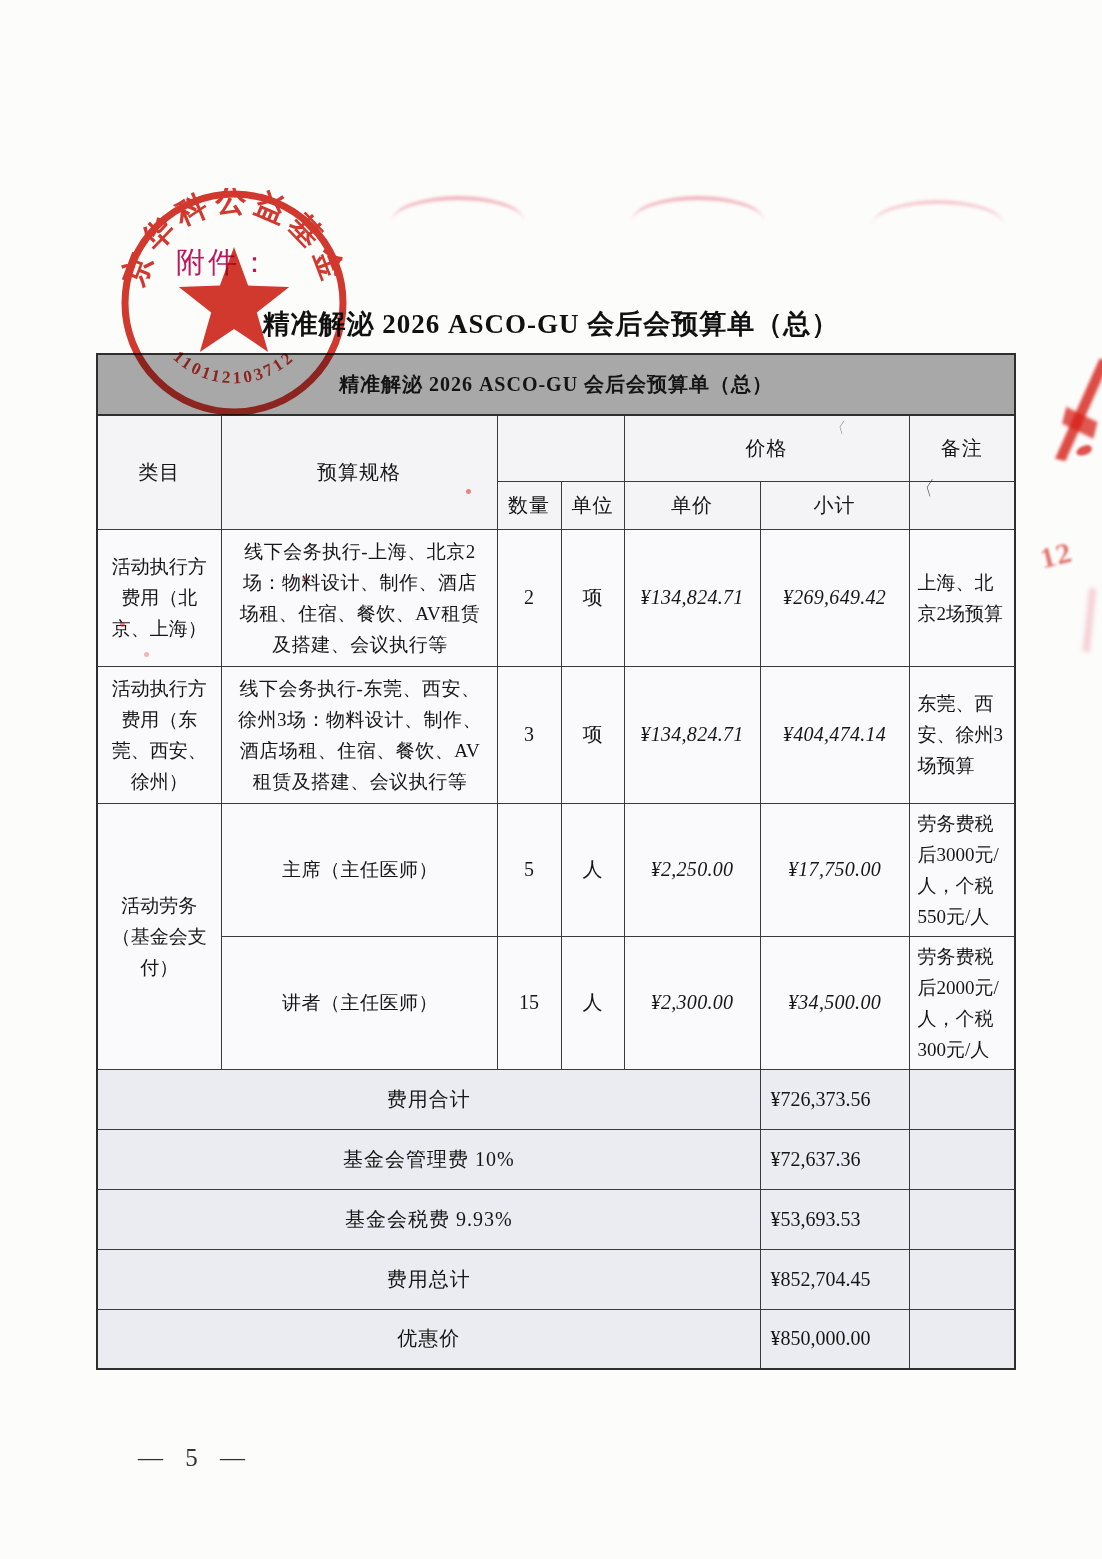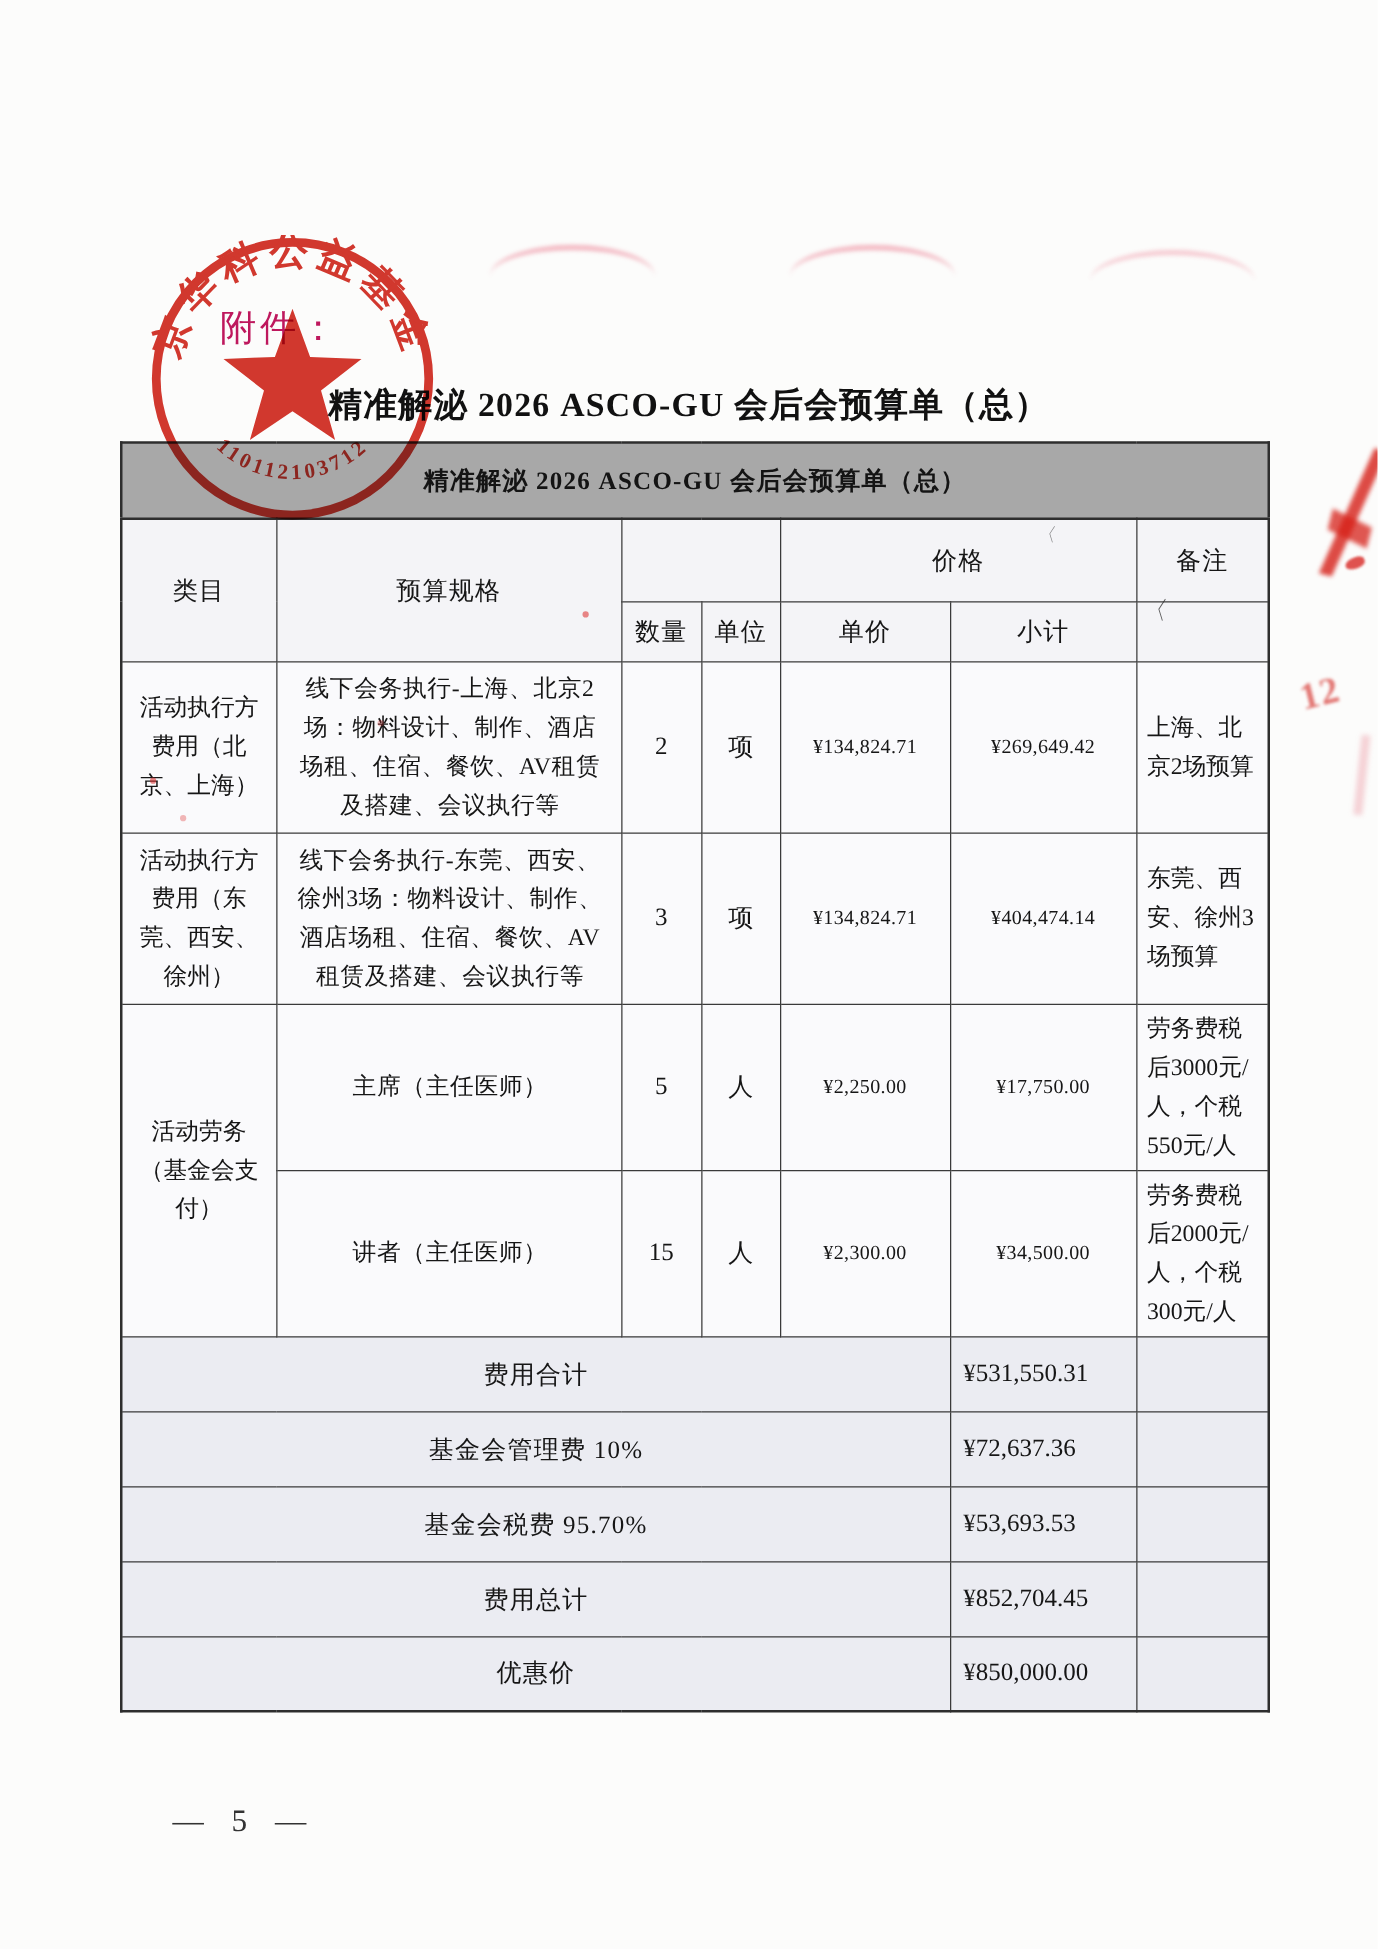--- a/index.html
+++ b/index.html
@@ -28,21 +28,21 @@
   tr.cap td{
     background:#a8a8a8;color:#141414;text-align:center;
     font-size:20px;font-weight:600;letter-spacing:1px;height:55px;border-bottom:2px solid #2e2e2e;
   }
   td.h{text-align:center;font-size:20px;letter-spacing:1px;background:#f4f4f7;margin-left:36px;}
   tr.h1{height:66px;} tr.h2{height:48px;}
   tr.r1,tr.r2{height:122px;margin-left:32px;} tr.r3,tr.r4{height:110px;}
   td.cat{text-align:center;line-height:31px;padding:4px 10px;}
   td.spec{text-align:center;line-height:31px;padding:6px 10px 6px 12px;letter-spacing:0.5px;}
   td.num{text-align:center;font-size:20px;}
-  td.money{text-align:center;font-size:16px;letter-spacing:0.3px;white-space:nowrap;}
+  td.money{text-align:center;font-size:20px;letter-spacing:0.3px;white-space:nowrap;font-style:italic;}
   td.note{text-align:left;line-height:31px;padding:4px 8px;}
   tr.sum{height:60px;padding-left:32px;}
   tr.sum td{background:#ebecf2;}
   td.sum-label{text-align:center;font-size:20px;letter-spacing:1px;}
   td.sum-amount{text-align:left;padding-left:10px;font-size:20px;white-space:nowrap;}
 
   
   .stamp{position:absolute;left:112px;top:188px;width:244px;height:234px;
     mix-blend-mode:multiply;opacity:.93;filter:blur(.4px);pointer-events:none;}
 
@@ -133,30 +133,30 @@
       <td class="spec">讲者（主任医师）</td>
       <td class="num">15</td>
       <td class="num">人</td>
       <td class="money">¥2,300.00</td>
       <td class="money">¥34,500.00</td>
       <td class="note">劳务费税后2000元/人，个税300元/人</td>
     </tr>
 
     <tr class="sum">
       <td class="sum-label" colspan="5">费用合计</td>
-      <td class="sum-amount">¥531,550.31</td>
+      <td class="sum-amount">¥726,373.56</td>
       <td></td>
     </tr>
     <tr class="sum">
       <td class="sum-label" colspan="5">基金会管理费 10%</td>
       <td class="sum-amount">¥72,637.36</td>
       <td></td>
     </tr>
     <tr class="sum">
-      <td class="sum-label" colspan="5">基金会税费 95.70%</td>
+      <td class="sum-label" colspan="5">基金会税费 9.93%</td>
       <td class="sum-amount">¥53,693.53</td>
       <td></td>
     </tr>
     <tr class="sum">
       <td class="sum-label" colspan="5">费用总计</td>
       <td class="sum-amount">¥852,704.45</td>
       <td></td>
     </tr>
     <tr class="sum">
       <td class="sum-label" colspan="5">优惠价</td>

